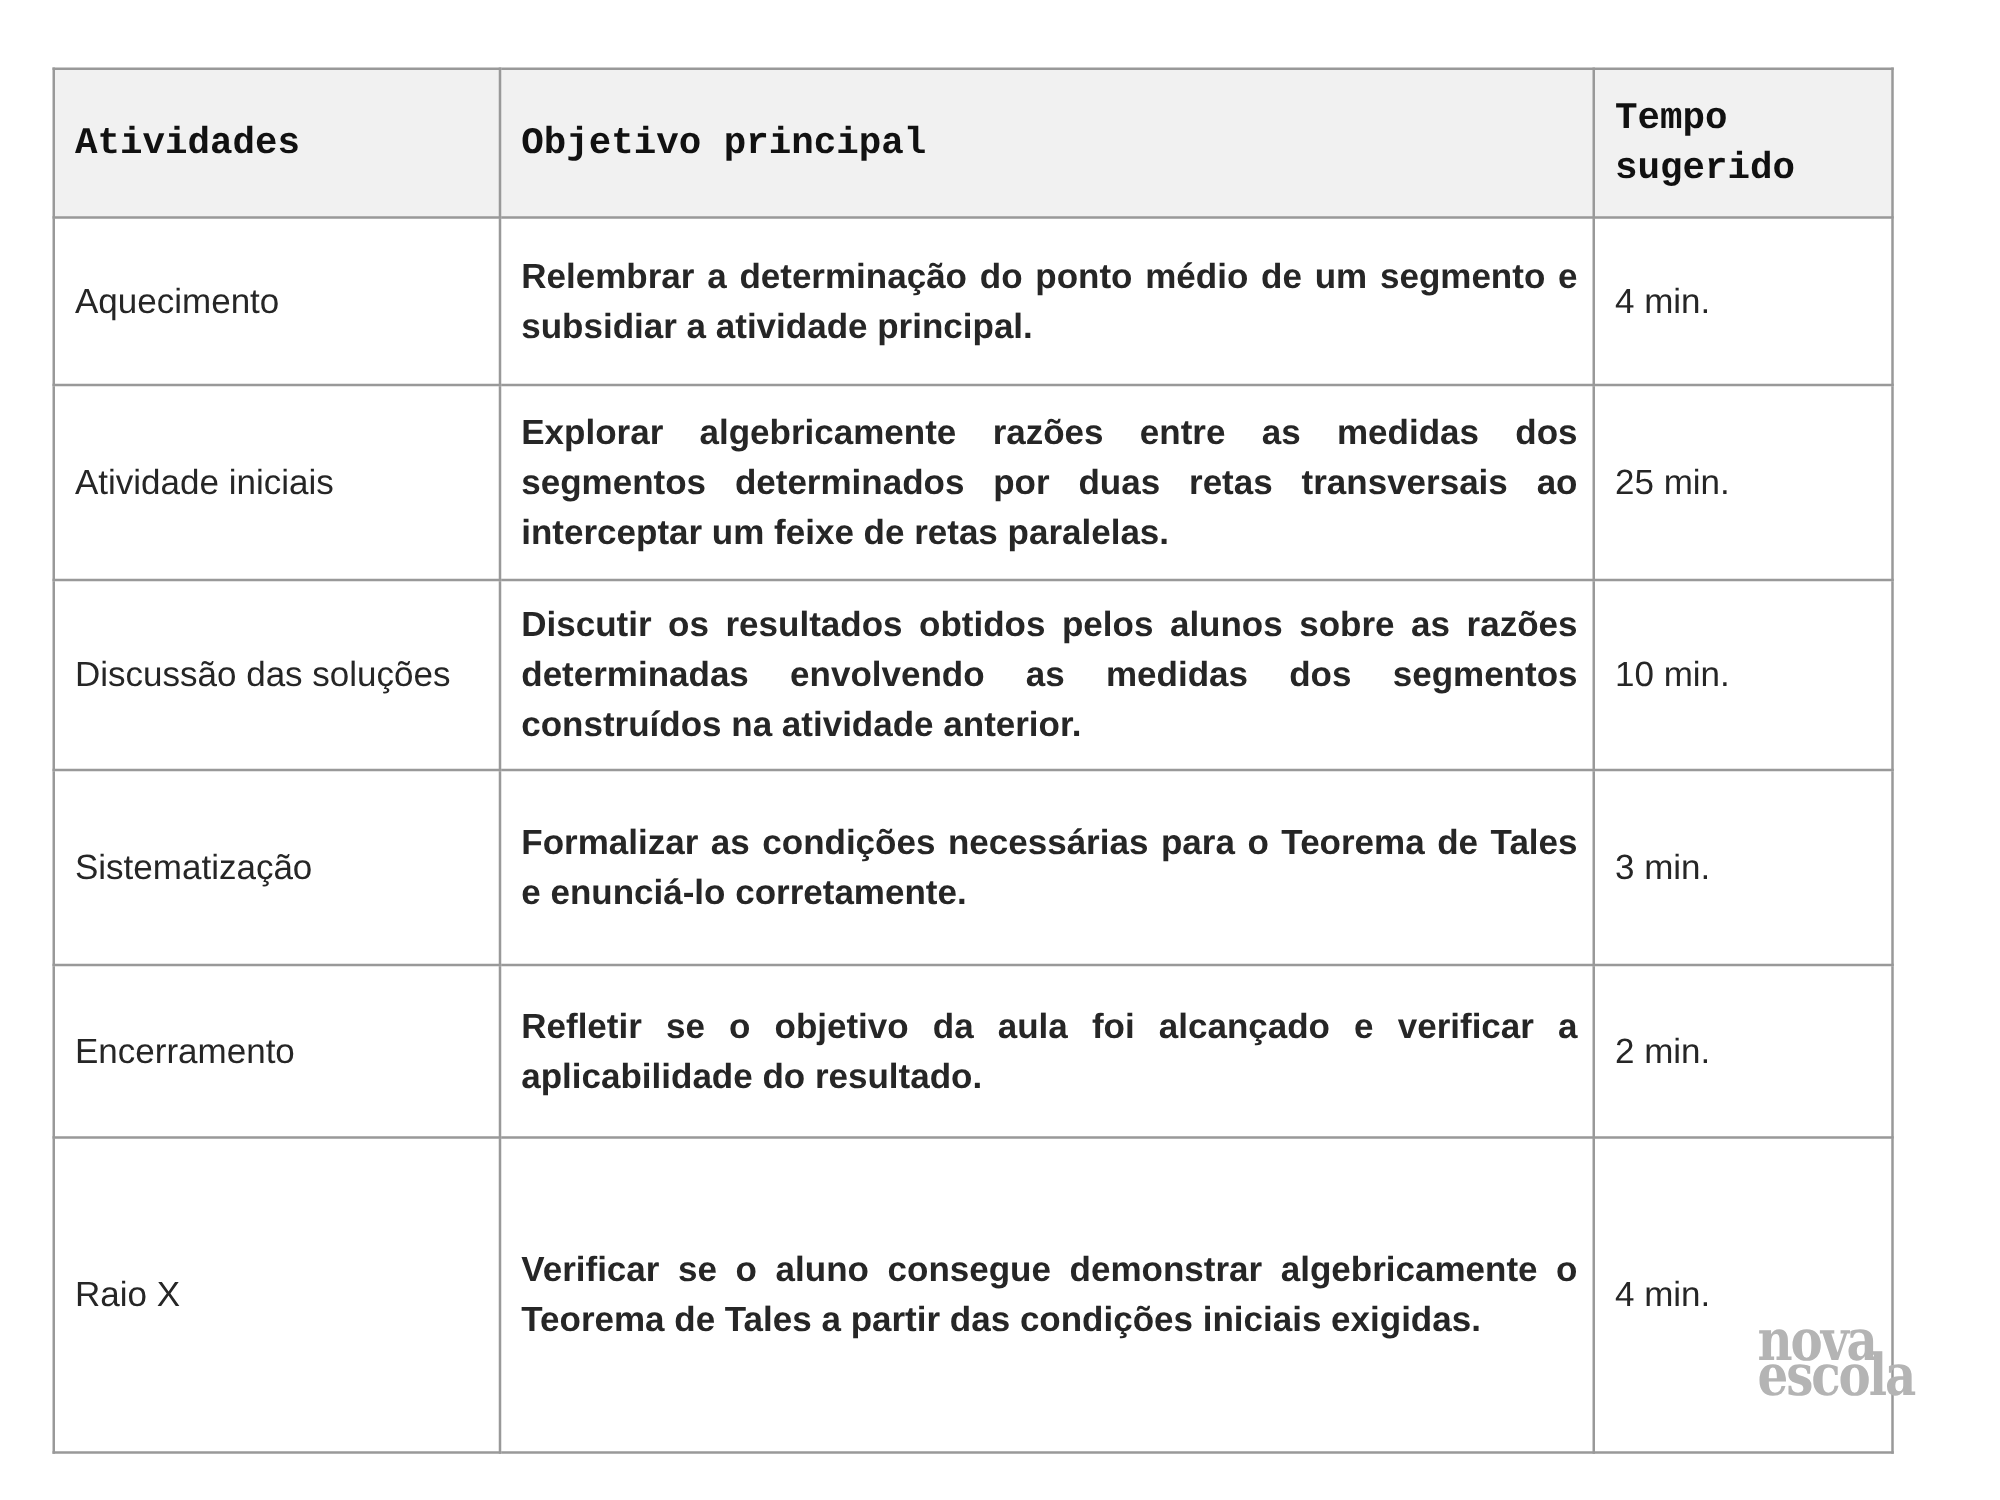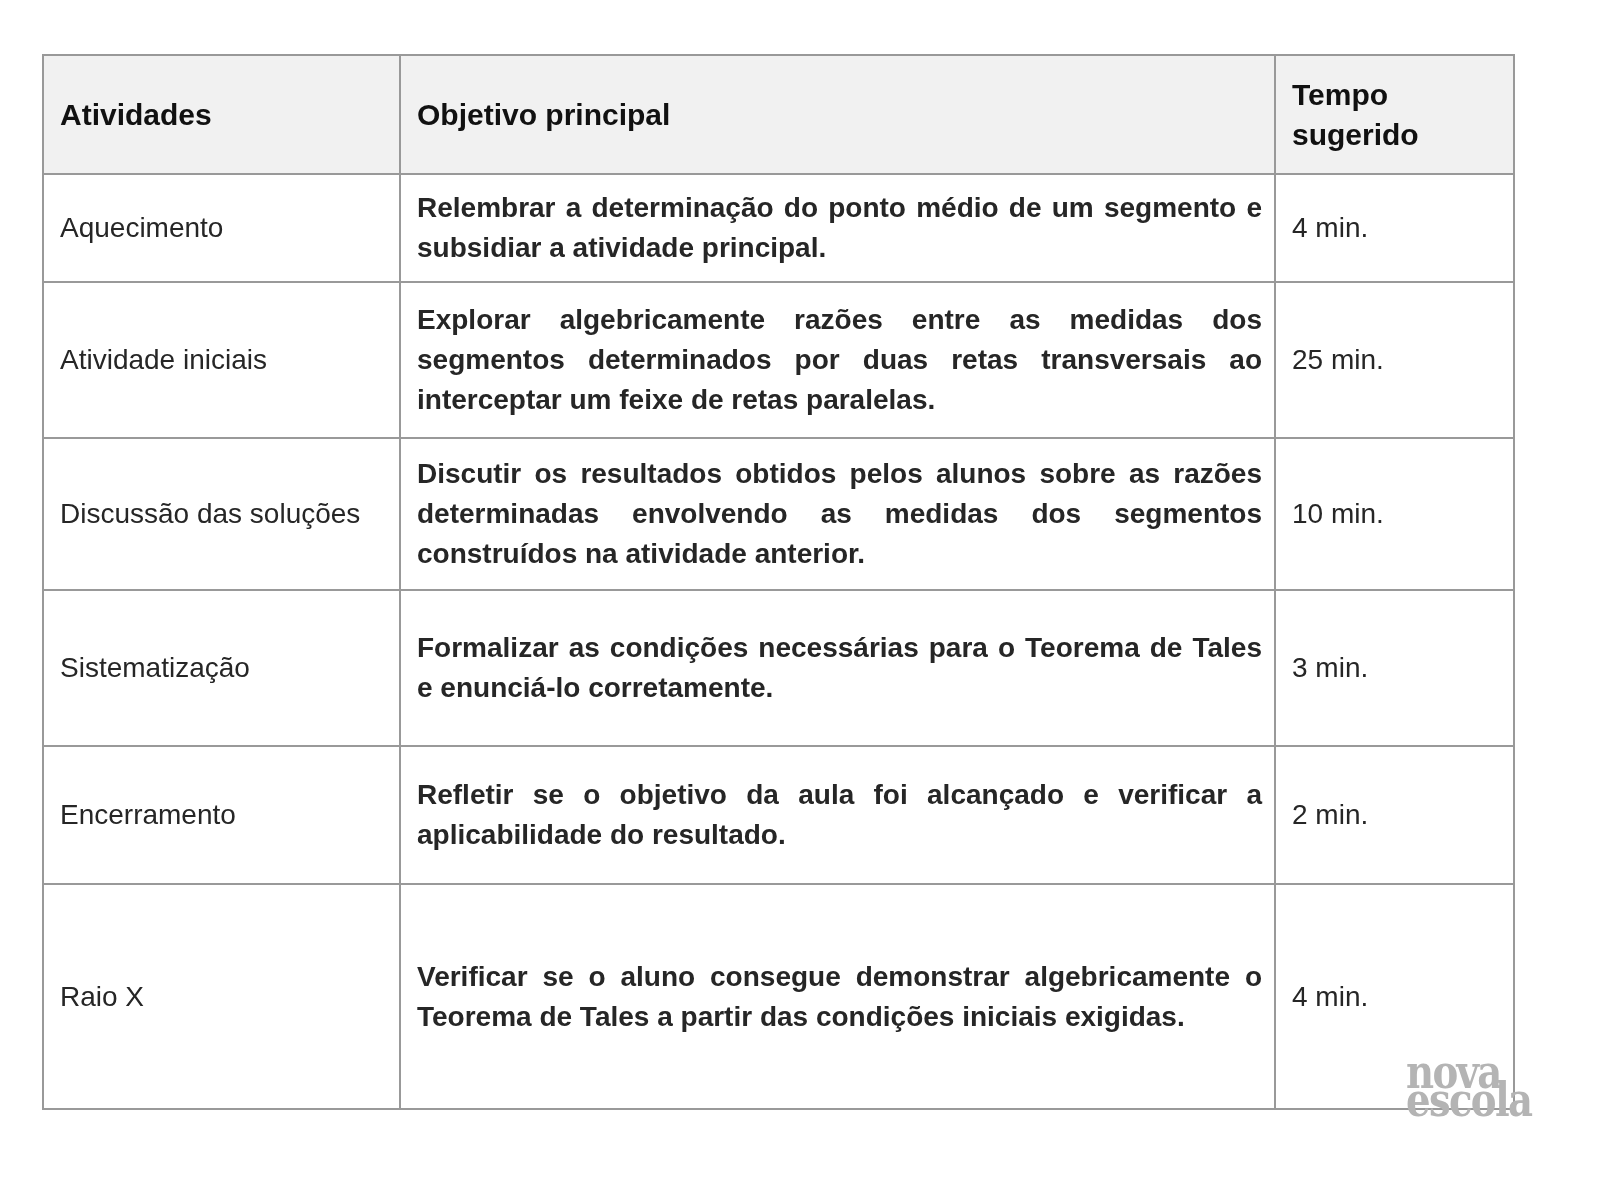--- a/index.html
+++ b/index.html
@@ -50,27 +50,27 @@
     line-height: 40px;
     padding: 10px 12px 10px 16px;
   }
 
   .doc-table td.cell-objective {
     text-align: justify;
     text-justify: inter-word;
     font-weight: bold;
   }
 
-  tr.hrow  { height: 119px; }
-  tr.row-0 { height: 108px; }
+  tr.hrow  { height: 119px; font-family: Liberation Mono, monospace; }
+  tr.row-0 { height: 134px; }
   tr.row-1 { height: 156px; }
   tr.row-2 { height: 152px; }
   tr.row-3 { height: 156px; }
   tr.row-4 { height: 138px; border-radius: 23px; }
-  tr.row-5 { height: 225px; }
+  tr.row-5 { height: 252px; }
 
   .watermark {
     position: absolute;
     left: 1406px;
     top: 1058px;
     font-family: "DejaVu Serif", serif;
     font-weight: 700;
     font-size: 46px;
     line-height: 28px;
     letter-spacing: -2px;

